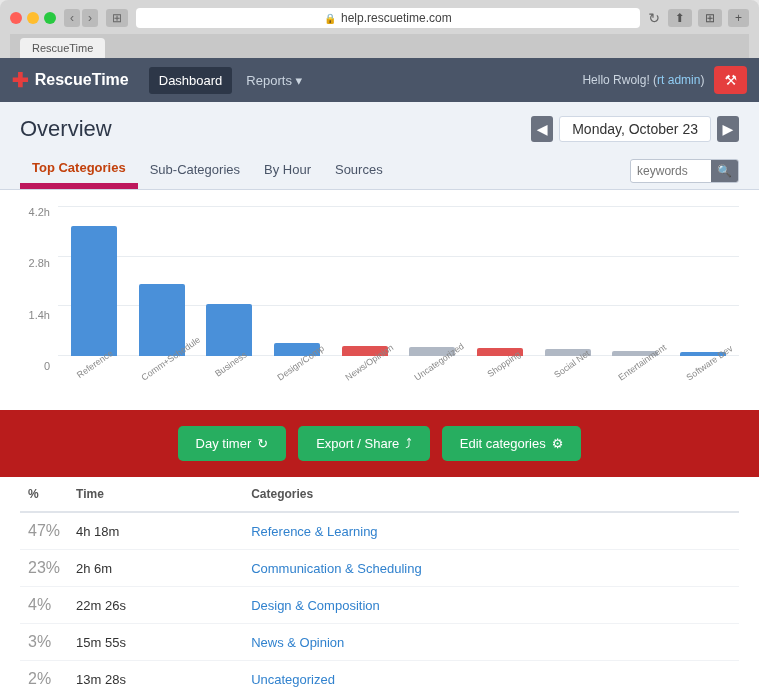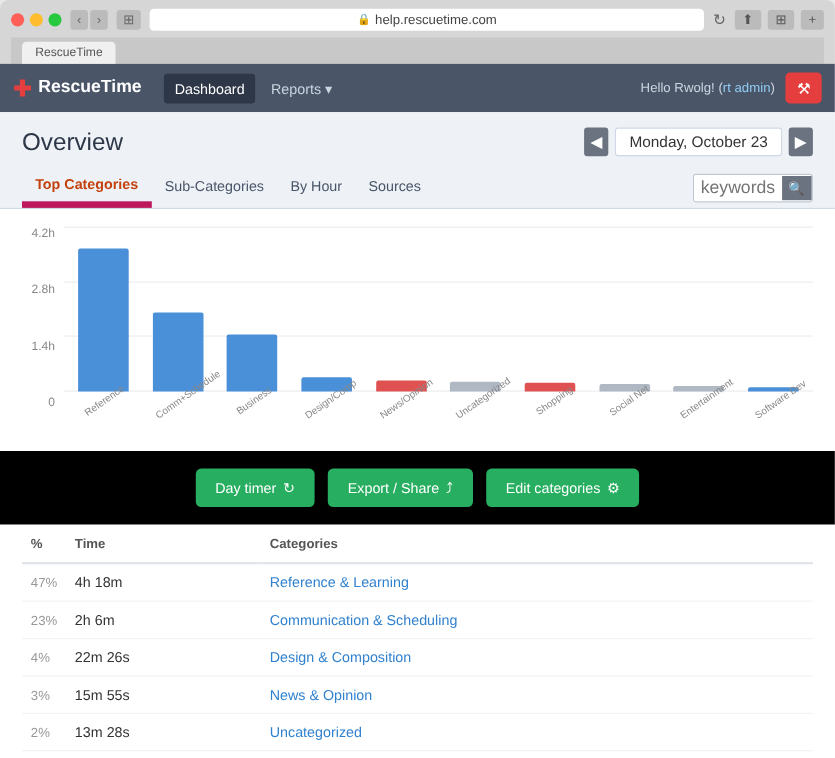--- a/index.html
+++ b/index.html
@@ -43,48 +43,48 @@
     .overview-header { background: #eef2f7; padding: 14px 20px 0; border-bottom: 1px solid #d0d8e4; }
     .overview-title-row { display: flex; align-items: center; justify-content: space-between; margin-bottom: 10px; }
     .overview-title { font-size: 22px; color: #2d3748; font-weight: normal; }
     .date-nav { display: flex; align-items: center; gap: 6px; }
     .date-nav-btn { background: #6b7280; color: white; border: none; border-radius: 3px; width: 22px; height: 26px; cursor: pointer; font-size: 14px; display: flex; align-items: center; justify-content: center; }
     .date-display { background: white; border: 1px solid #d0d8e4; border-radius: 3px; padding: 4px 12px; font-size: 14px; color: #333; }
     .tabs-row { display: flex; align-items: center; gap: 0; }
     .tab-item { font-size: 13px; padding: 8px 12px; cursor: pointer; color: #4a5568; border-bottom: 2px solid transparent; }
     .tab-item.active { color: #c2410c; font-weight: bold; border-bottom: 6px solid #be185d; }
     .keywords-search { margin-left: auto; display: flex; align-items: center; border: 1px solid #c0c8d4; border-radius: 3px; background: white; overflow: hidden; }
-    .keywords-input { border: none; outline: none; padding: 3px 6px; font-size: 16px; color: #888; width: 80px; }
+    .keywords-input { border: none; outline: none; padding: 3px 6px; font-size: 12px; color: #888; width: 80px; }
     .search-btn { background: #6b7280; border: none; color: white; padding: 4px 6px; cursor: pointer; font-size: 12px; }
 
     
     .chart-area { padding: 16px 20px; background: white; min-height: 220px; }
     .chart-container { position: relative; height: 180px; }
     .y-axis { position: absolute; left: 0; top: 0; bottom: 14px; width: 36px; display: flex; flex-direction: column; justify-content: space-between; align-items: flex-end; padding-right: 6px; }
     .y-label { font-size: 11px; color: #888; }
     .chart-inner { position: absolute; left: 38px; right: 0; top: 0; bottom: 30px; }
     .grid-lines { position: absolute; top: 0; left: 0; right: 0; bottom: 0; display: flex; flex-direction: column; justify-content: space-between; pointer-events: none; }
     .grid-line { border-top: 1px solid #e8ecf0; width: 100%; }
     .bars-row { position: absolute; bottom: 0; left: 0; right: 0; display: flex; align-items: flex-end; gap: 4px; height: 100%; padding: 0 4px; }
     .bar-group { display: flex; flex-direction: column; align-items: center; flex: 1; height: 100%; justify-content: flex-end; }
     .x-labels { position: absolute; bottom: 0; left: 38px; right: 0; display: flex; justify-content: space-around; height: 30px; align-items: flex-start; padding-top: 4px; }
     .x-label { font-size: 9px; color: #888; text-align: center; transform: rotate(-35deg); transform-origin: top center; width: 50px; overflow: visible; white-space: nowrap; }
 
     
-    .action-buttons { background: #000000; padding: 16px; display: flex; justify-content: center; gap: 12px; }
+    .action-buttons { background: #b91c1c; padding: 16px; display: flex; justify-content: center; gap: 12px; }
     .action-btn-green { background: #27ae60; color: white; border: none; border-radius: 5px; padding: 10px 18px; font-size: 13px; cursor: pointer; display: flex; align-items: center; gap: 6px; }
 
     
     .table-section { background: white; padding: 0 20px 20px; }
     .data-table { width: 100%; border-collapse: collapse; margin-top: 0; }
     .data-table thead tr { border-bottom: 2px solid #e0e4ea; }
     .data-table th { font-size: 12px; color: #555; font-weight: bold; padding: 10px 8px; text-align: left; }
     .data-table th.pct { width: 40px; }
     .data-table td { font-size: 13px; padding: 9px 8px; border-bottom: 1px solid #f0f2f5; }
-    .data-table td.pct { color: #999; font-size: 12px; }
+    .data-table td.pct { color: #999; font-size: 16px; }
     .data-table td.time { color: #333; font-weight: 500; }
     .data-table td.category a { color: #3182ce; text-decoration: none; }
   </style>
 </head>
 <body>
 
 <div class="browser-chrome">
   <div class="browser-titlebar">
     <div class="traffic-lights">
       <div class="tl tl-red"></div>

